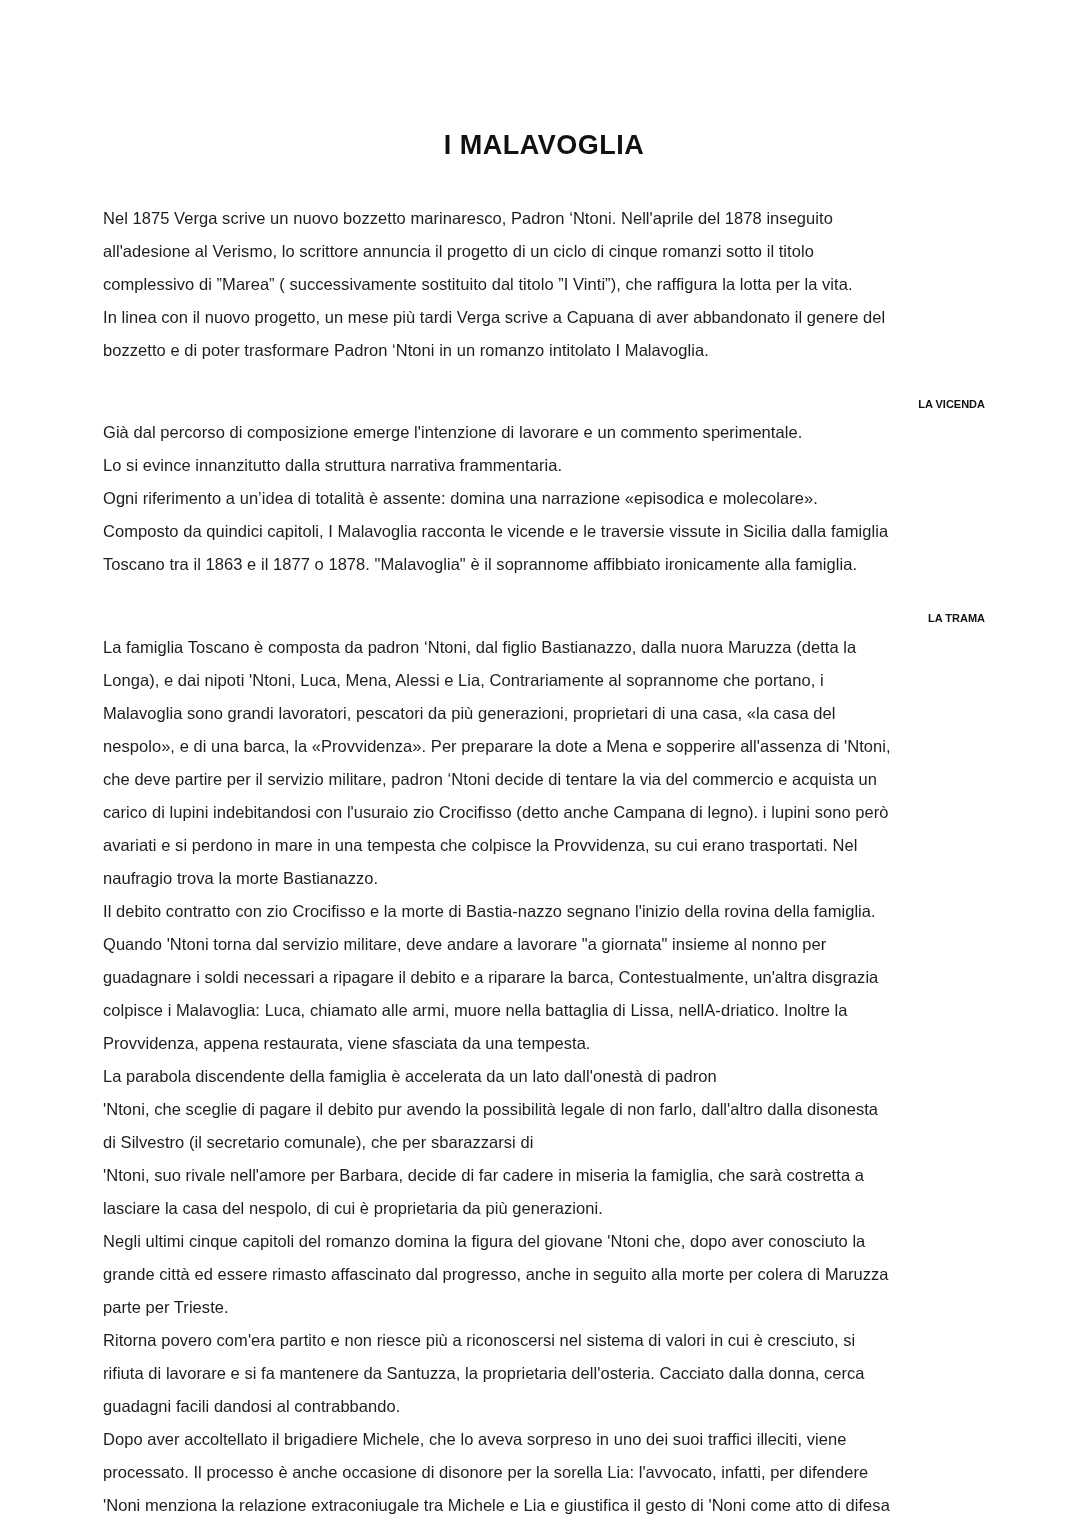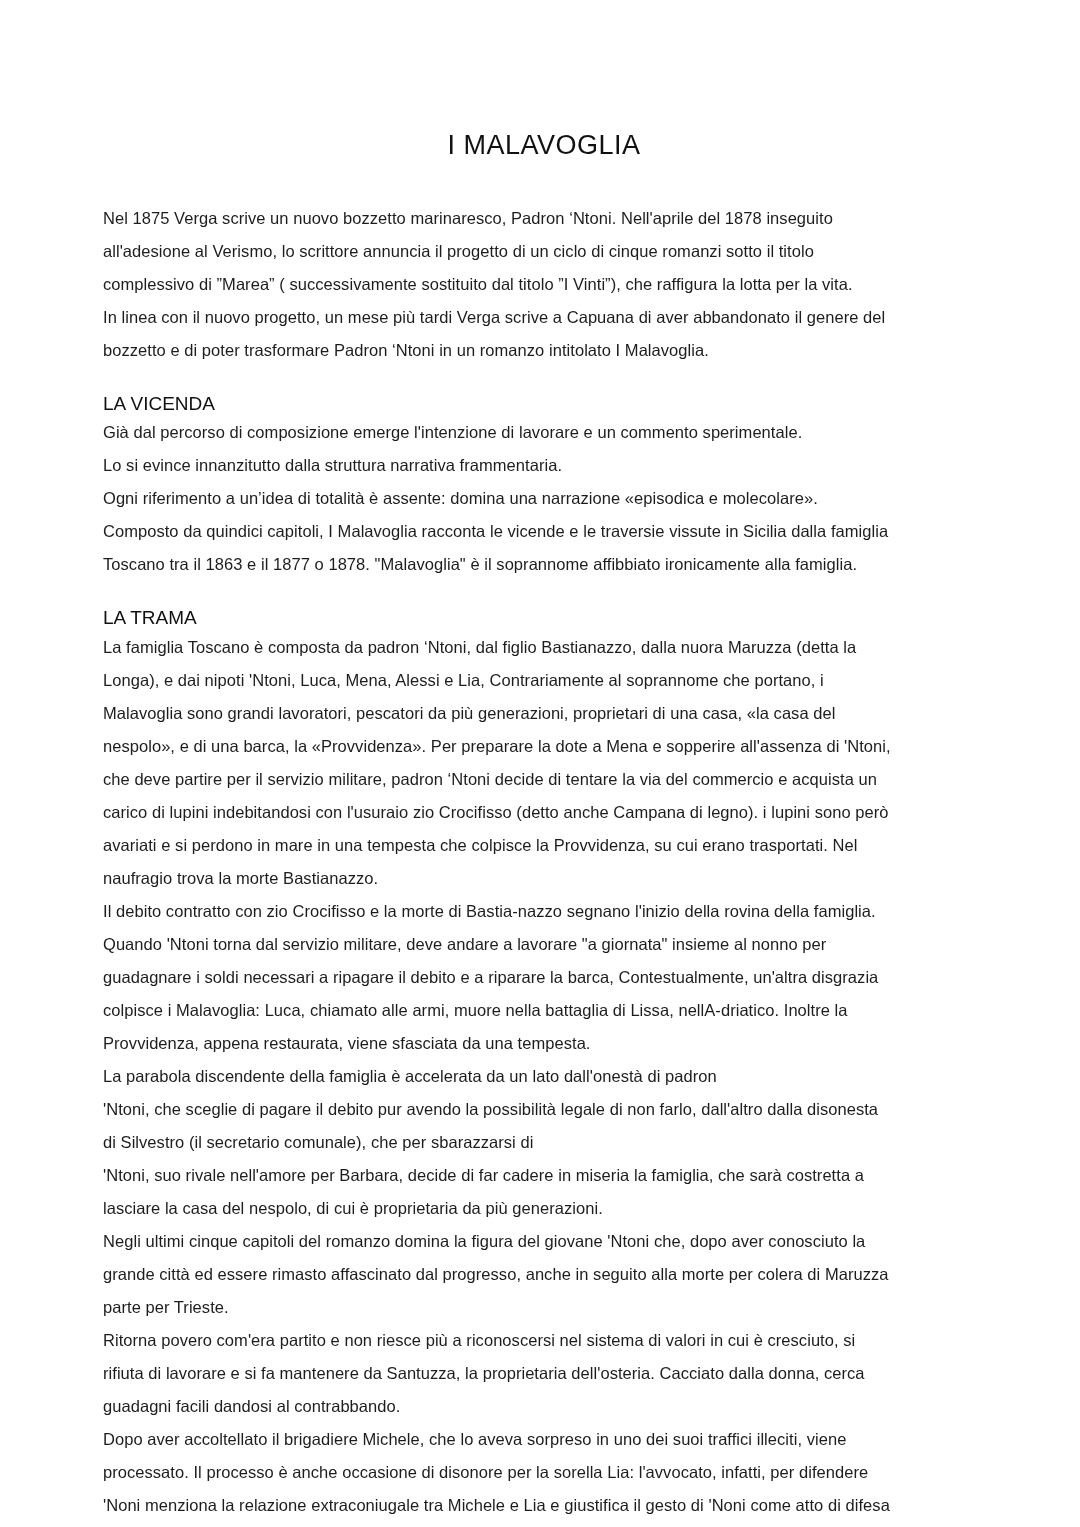--- a/index.html
+++ b/index.html
@@ -18,41 +18,42 @@
     box-sizing: border-box;
     width: 1080px;
     height: 1527px;
     padding: 128px 95px 40px 103px;
     background: #ffffff;
   }
   .title {
     margin: 0 0 40px 0;
     font-size: 27px;
     line-height: 34px;
-    font-weight: normal;
+    font-weight: bold;
     text-align: center;
     color: #111111;
     letter-spacing: 0.5px;
   }
   .para {
     margin: 0;
     font-size: 16.5px;
     line-height: 33px;
     white-space: pre;
     letter-spacing: 0.05px;
   }
   .doc-section {
     margin-top: 25px;
   }
   .heading {
     margin: 0;
-    font-size: 19px;
+    font-size: 11px;
     line-height: 24.45px;
-    font-weight: normal;
+    font-weight: bold;
     color: #111111;
+    text-align: right;
   }
 </style>
 </head>
 <body>
 
 <div class="page">
 
   <h1 class="title">I MALAVOGLIA</h1>
 
   <p class="para">Nel 1875 Verga scrive un nuovo bozzetto marinaresco, Padron ‘Ntoni. Nell'aprile del 1878 inseguito

